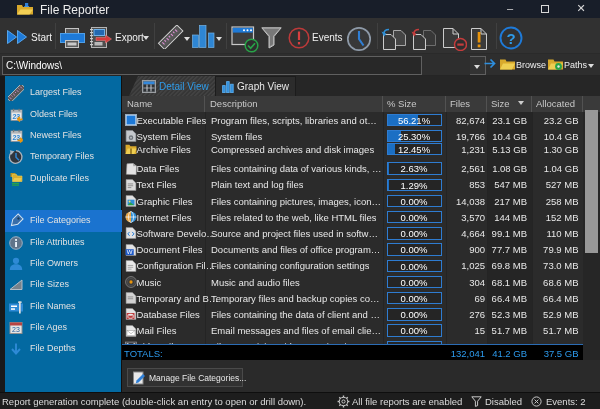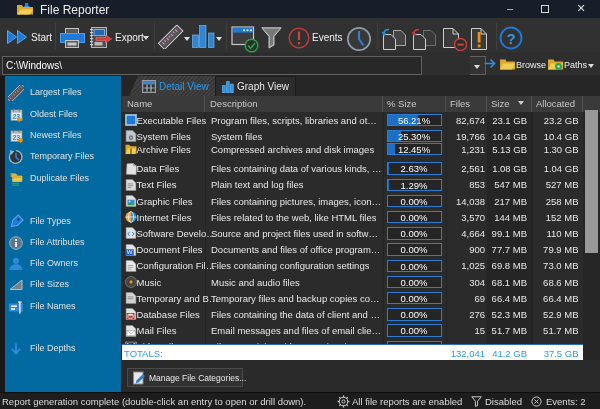--- a/index.html
+++ b/index.html
@@ -55,21 +55,21 @@
 .rname { position:absolute; left:14.5px; top:2.6px; font-size:9.5px; color:#e8e8e8; white-space:nowrap; }
 .rdesc { position:absolute; left:89px; top:2.6px; max-width:171px; font-size:9.5px; color:#e8e8e8; white-space:nowrap; overflow:hidden; text-overflow:ellipsis; }
 .bar { position:absolute; left:264.5px; top:1.8px; width:55px; height:12.5px; border:1px solid #2e7cd1; background:#252525; }
 .barfill { position:absolute; left:0; top:0; bottom:0; background:#1b6fc4; }
 .bartext { position:absolute; left:0; top:0px; width:100%; text-align:center; font-size:9.5px; color:#fff; }
 .cfiles { position:absolute; left:318px; width:45px; top:2.6px; text-align:right; font-size:9.5px; color:#e8e8e8; }
 .csize { position:absolute; left:363px; width:42px; top:2.6px; text-align:right; font-size:9.5px; color:#e8e8e8; }
 .calloc { position:absolute; left:409px; width:47.5px; top:2.6px; text-align:right; font-size:9.5px; color:#e8e8e8; }
 
 
-#totals { left:122px; top:344px; width:461px; height:16px; background:#ffffff; border-top:1px solid #2b6cb4;padding-left:8px; }
+#totals { left:122px; top:344px; width:461px; height:16px; background:#000000; border-top:1px solid #2b6cb4;padding-left:8px; }
 #totals div { position:absolute; top:2.5px; font-size:9.5px; color:#2d9aec; }
 
 
 #managepanel { left:122px; top:360px; width:478px; height:32px; background:#2a2a2a; }
 #managebtn { position:absolute; left:5px; top:7.5px; width:116px; height:19.5px; background:#313131; border:1px solid #4a4a4a; }
 #managebtn span { position:absolute; left:21px; top:4px; font-size:8.5px; color:#e8e8e8; white-space:nowrap; }
 
 
 #sbtrack { left:583px; top:96px; width:17px; height:264px; background:#262626; }
 #sbcap { left:583px; top:96px; width:17px; height:16px; background:#3a3a3a; }
@@ -269,20 +269,29 @@
     </div>
     <div class="sitem abs" style="top: 113px; margin-top: 22px;">
       <svg class="sicon" viewBox="0 0 16 16">
         <g transform="rotate(45 8 8)">
           <path d="M4.5 1.5 L11.5 1.5 L11.5 9 L8 14.5 L4.5 9 Z" fill="#1e7ad8" stroke="#5aa8ee"></path>
           <circle cx="8" cy="4.5" r="1.2" fill="#123250"></circle>
         </g>
       </svg>
       <span class="slabel">File Types</span>
     </div>
+    <div class="sitem abs sel" style="top: 134.34px;">
+      <svg class="sicon" viewBox="0 0 16 16">
+        <g transform="rotate(45 8 8)">
+          <path d="M4.5 1.5 L11.5 1.5 L11.5 9 L8 14.5 L4.5 9 Z" fill="#3a6ea8" stroke="#cfe0f0"></path>
+          <circle cx="8" cy="4.5" r="1.2" fill="#1b3a58"></circle>
+        </g>
+      </svg>
+      <span class="slabel">File Categories</span>
+    </div>
     <div class="sitem abs" style="top: 155.68px;">
       <svg class="sicon" viewBox="0 0 16 16">
         <circle cx="8" cy="8" r="6.3" fill="#60748a" stroke="#9cb0c4"></circle>
         <rect x="7.1" y="7" width="1.9" height="5" fill="#e8f0f8"></rect>
         <rect x="7.1" y="4" width="1.9" height="1.9" fill="#e8f0f8"></rect>
       </svg>
       <span class="slabel">File Attributes</span>
     </div>
     <div class="sitem abs" style="top: 177.02px;">
       <svg class="sicon" viewBox="0 0 16 16">
@@ -299,20 +308,28 @@
     </div>
     <div class="sitem abs" style="top: 219.7px;">
       <svg class="sicon" viewBox="0 0 16 16">
         <rect x="1" y="4.5" width="14" height="8" fill="#2e8ad6"></rect>
         <rect x="3" y="6.5" width="6" height="1.5" fill="#fff"></rect>
         <rect x="3" y="9.3" width="4" height="1.5" fill="#fff"></rect>
         <rect x="11" y="2.5" width="1.7" height="12" fill="#e0e0e0"></rect>
         <rect x="10" y="2.5" width="3.7" height="1.3" fill="#e0e0e0"></rect>
       </svg>
       <span class="slabel">File Names</span>
+    </div>
+    <div class="sitem abs" style="top: 241.04px;">
+      <svg class="sicon" viewBox="0 0 16 16">
+        <rect x="2" y="2.5" width="12" height="11" fill="#e4e4e4" stroke="#909090"></rect>
+        <rect x="2" y="2.5" width="12" height="3" fill="#b84444"></rect>
+        <text x="8" y="12" text-anchor="middle" font-size="7" fill="#1e5a9c" font-family="Liberation Sans">23</text>
+      </svg>
+      <span class="slabel">File Ages</span>
     </div>
     <div class="sitem abs" style="top: 262.38px;">
       <svg class="sicon" viewBox="0 0 16 16">
         <path d="M8 2.5 L8 11 M4 8 L8 12.5 L12 8" stroke="#2e8ad6" stroke-width="1.9" fill="none"></path>
       </svg>
       <span class="slabel">File Depths</span>
     </div>
   </div>
 
 <div class="abs" id="tabstrip"></div>

